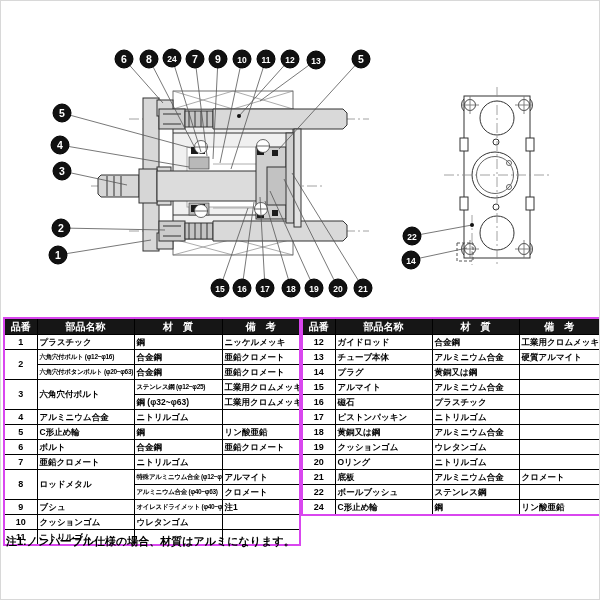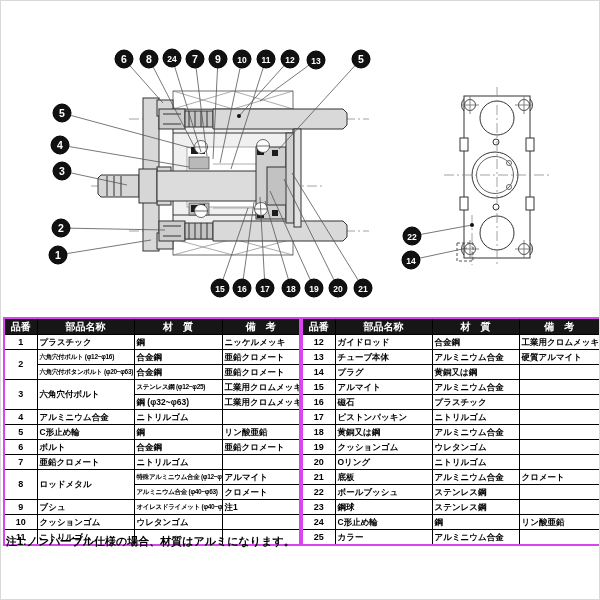--- a/index.html
+++ b/index.html
@@ -439,34 +439,22 @@
           <td class="c-mat">アルミニウム合金</td>
           <td class="c-rem">クロメート</td>
         </tr>
         <tr>
           <td class="c-no">22</td>
           <td class="c-name">ボールブッシュ</td>
           <td class="c-mat">ステンレス鋼</td>
           <td class="c-rem"></td>
         </tr>
         <tr>
-          <td class="c-no">23</td>
-          <td class="c-name">鋼球</td>
-          <td class="c-mat">ステンレス鋼</td>
-          <td class="c-rem"></td>
-        </tr>
-        <tr>
           <td class="c-no">24</td>
           <td class="c-name">C形止め輪</td>
           <td class="c-mat">鋼</td>
           <td class="c-rem">リン酸亜鉛</td>
         </tr>
-        <tr>
-          <td class="c-no">25</td>
-          <td class="c-name">カラー</td>
-          <td class="c-mat">アルミニウム合金</td>
-          <td class="c-rem"></td>
-        </tr>
       </tbody>
   </table>
 </div>
 
 <div id="footnote">注1:ノンバーブル仕様の場合、材質はアルミになります。</div>
 
 </body></html>

